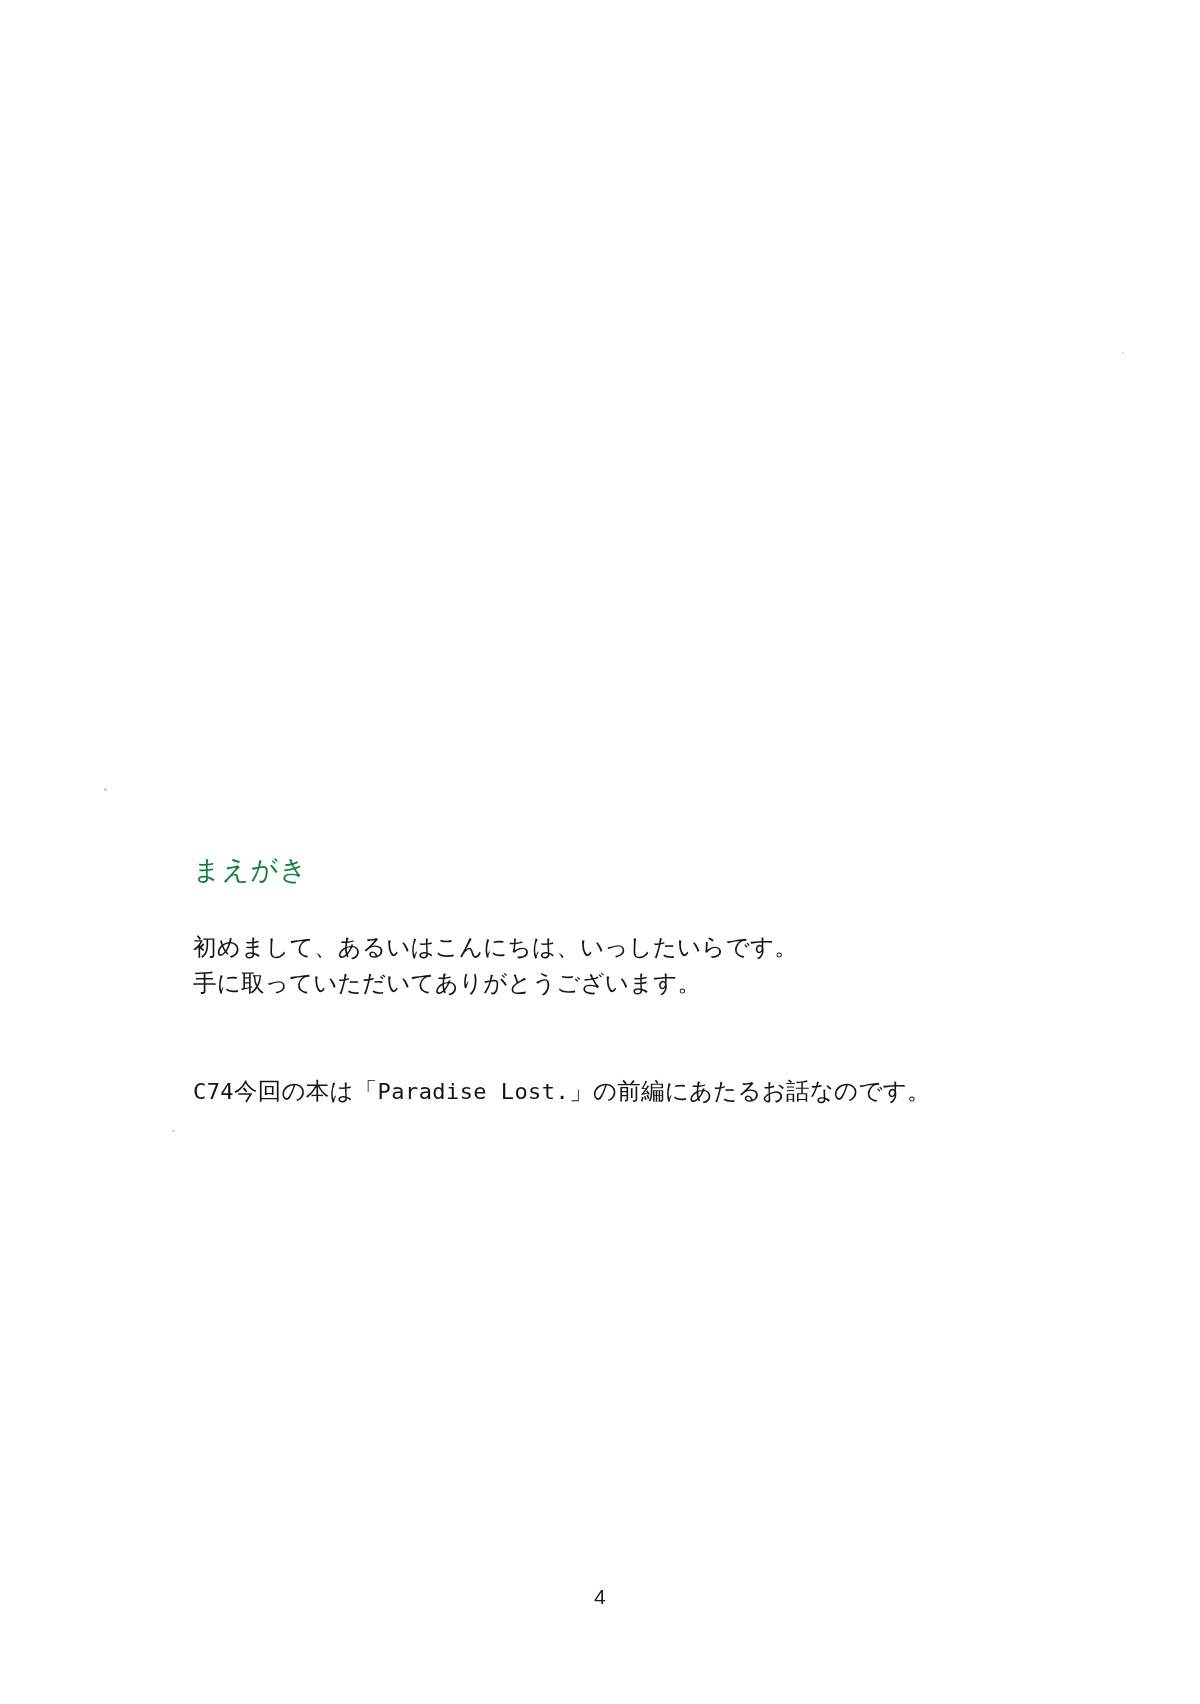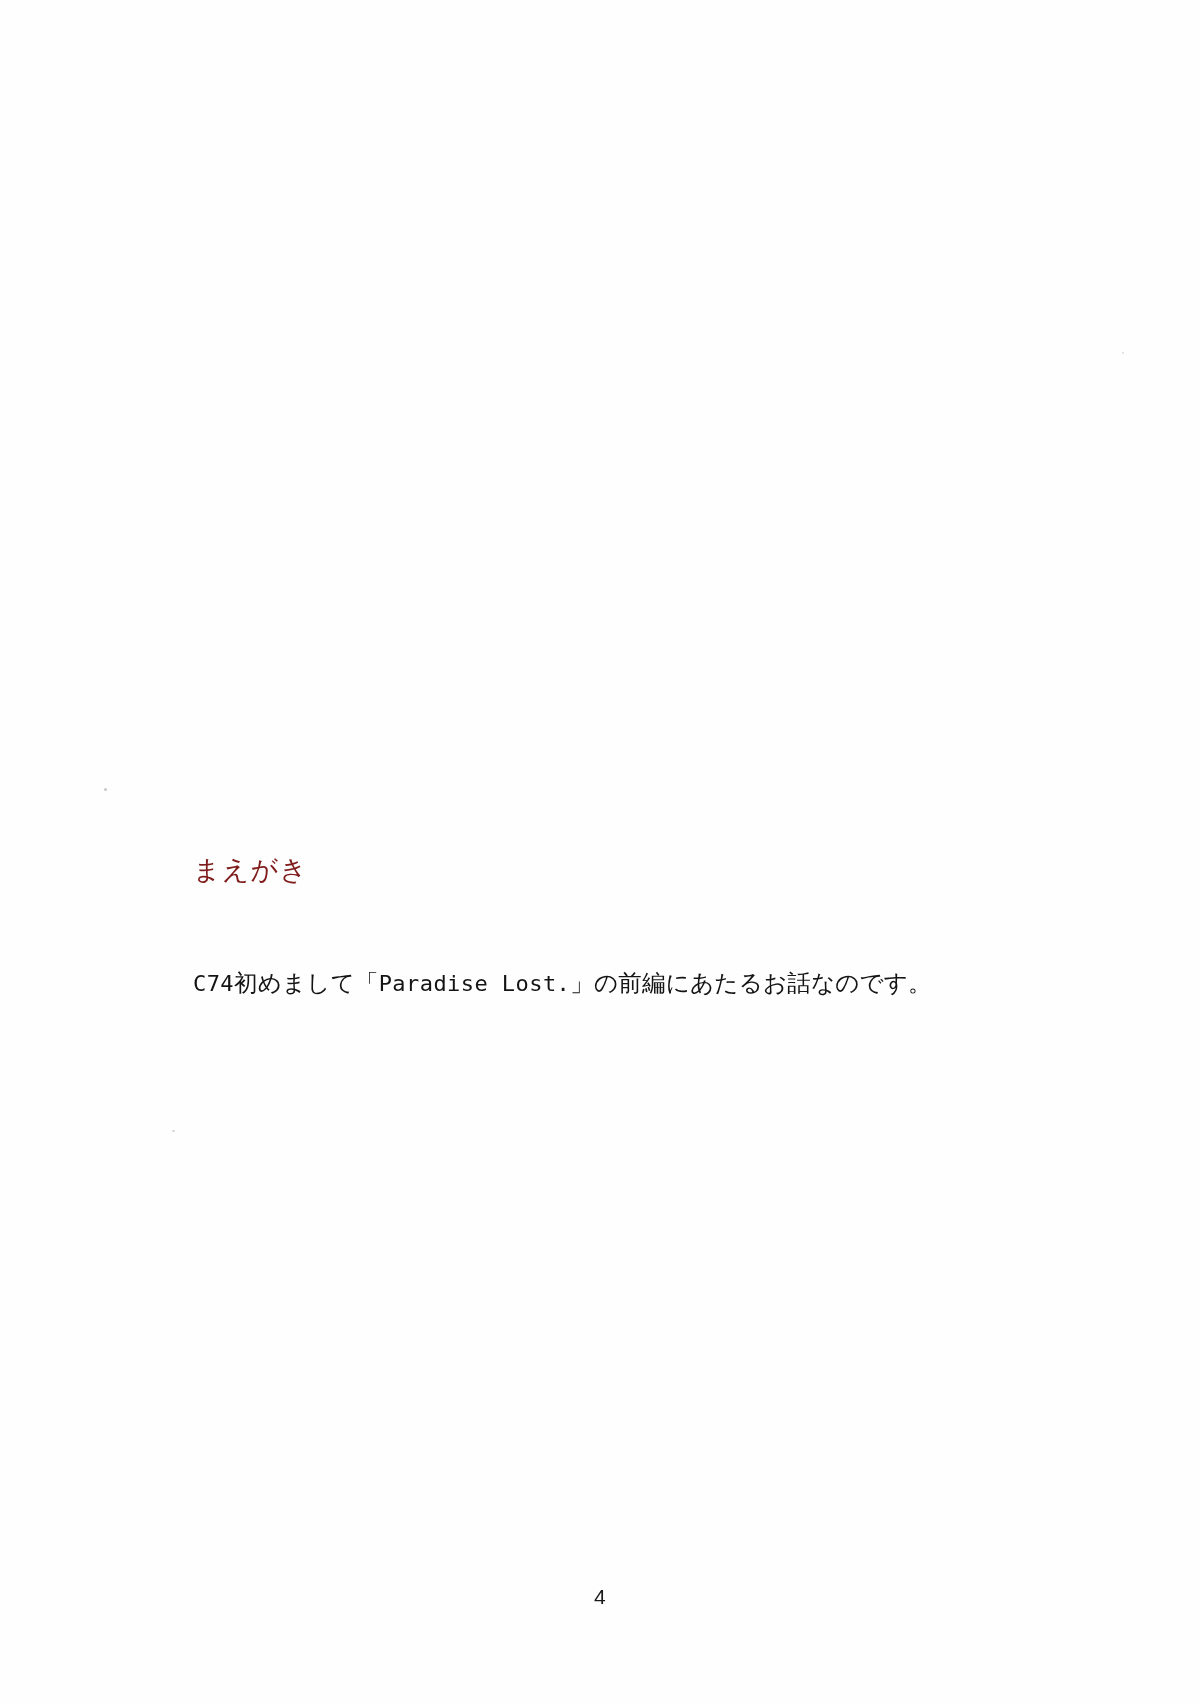--- a/index.html
+++ b/index.html
@@ -34,21 +34,21 @@
   .content {
     position: absolute;
     left: 193px;
     top: 852px;
     width: 900px;
   }
   .heading {
     font-size: 27px;
     line-height: 1.35;
     letter-spacing: 0.04em;
-    color: #7f1d1d;
+    color: #15803d;
     margin: 0 0 42px 0;
     font-weight: 400;
   }
   .para {
     font-size: 23.5px;
     line-height: 1.52;
     letter-spacing: 0.01em;
     color: #141414;
     margin: 0 0 36px 0;
     white-space: pre-line;
@@ -82,21 +82,23 @@
 <div class="page">
 
   <span class="speck s1"></span>
   <span class="speck s2"></span>
   <span class="speck s3"></span>
 
   <div class="content">
 
     <h1 class="heading">まえがき</h1>
 
+    <p class="para">初めまして、あるいはこんにちは、いっしたいらです。
+手に取っていただいてありがとうございます。</p>
 
-    <p class="para"><br><span class="mono">C74</span><span>初めまして「</span><span class="mono">Paradise  Lost.</span><span>」の前編にあたるお話なのです。</span></p>
+    <p class="para"><br><span class="mono">C74</span><span>今回の本は「</span><span class="mono">Paradise  Lost.</span><span>」の前編にあたるお話なのです。</span></p>
 
 
   </div>
 
   <div class="page-number">4</div>
 
 </div>
 
 </body></html>

